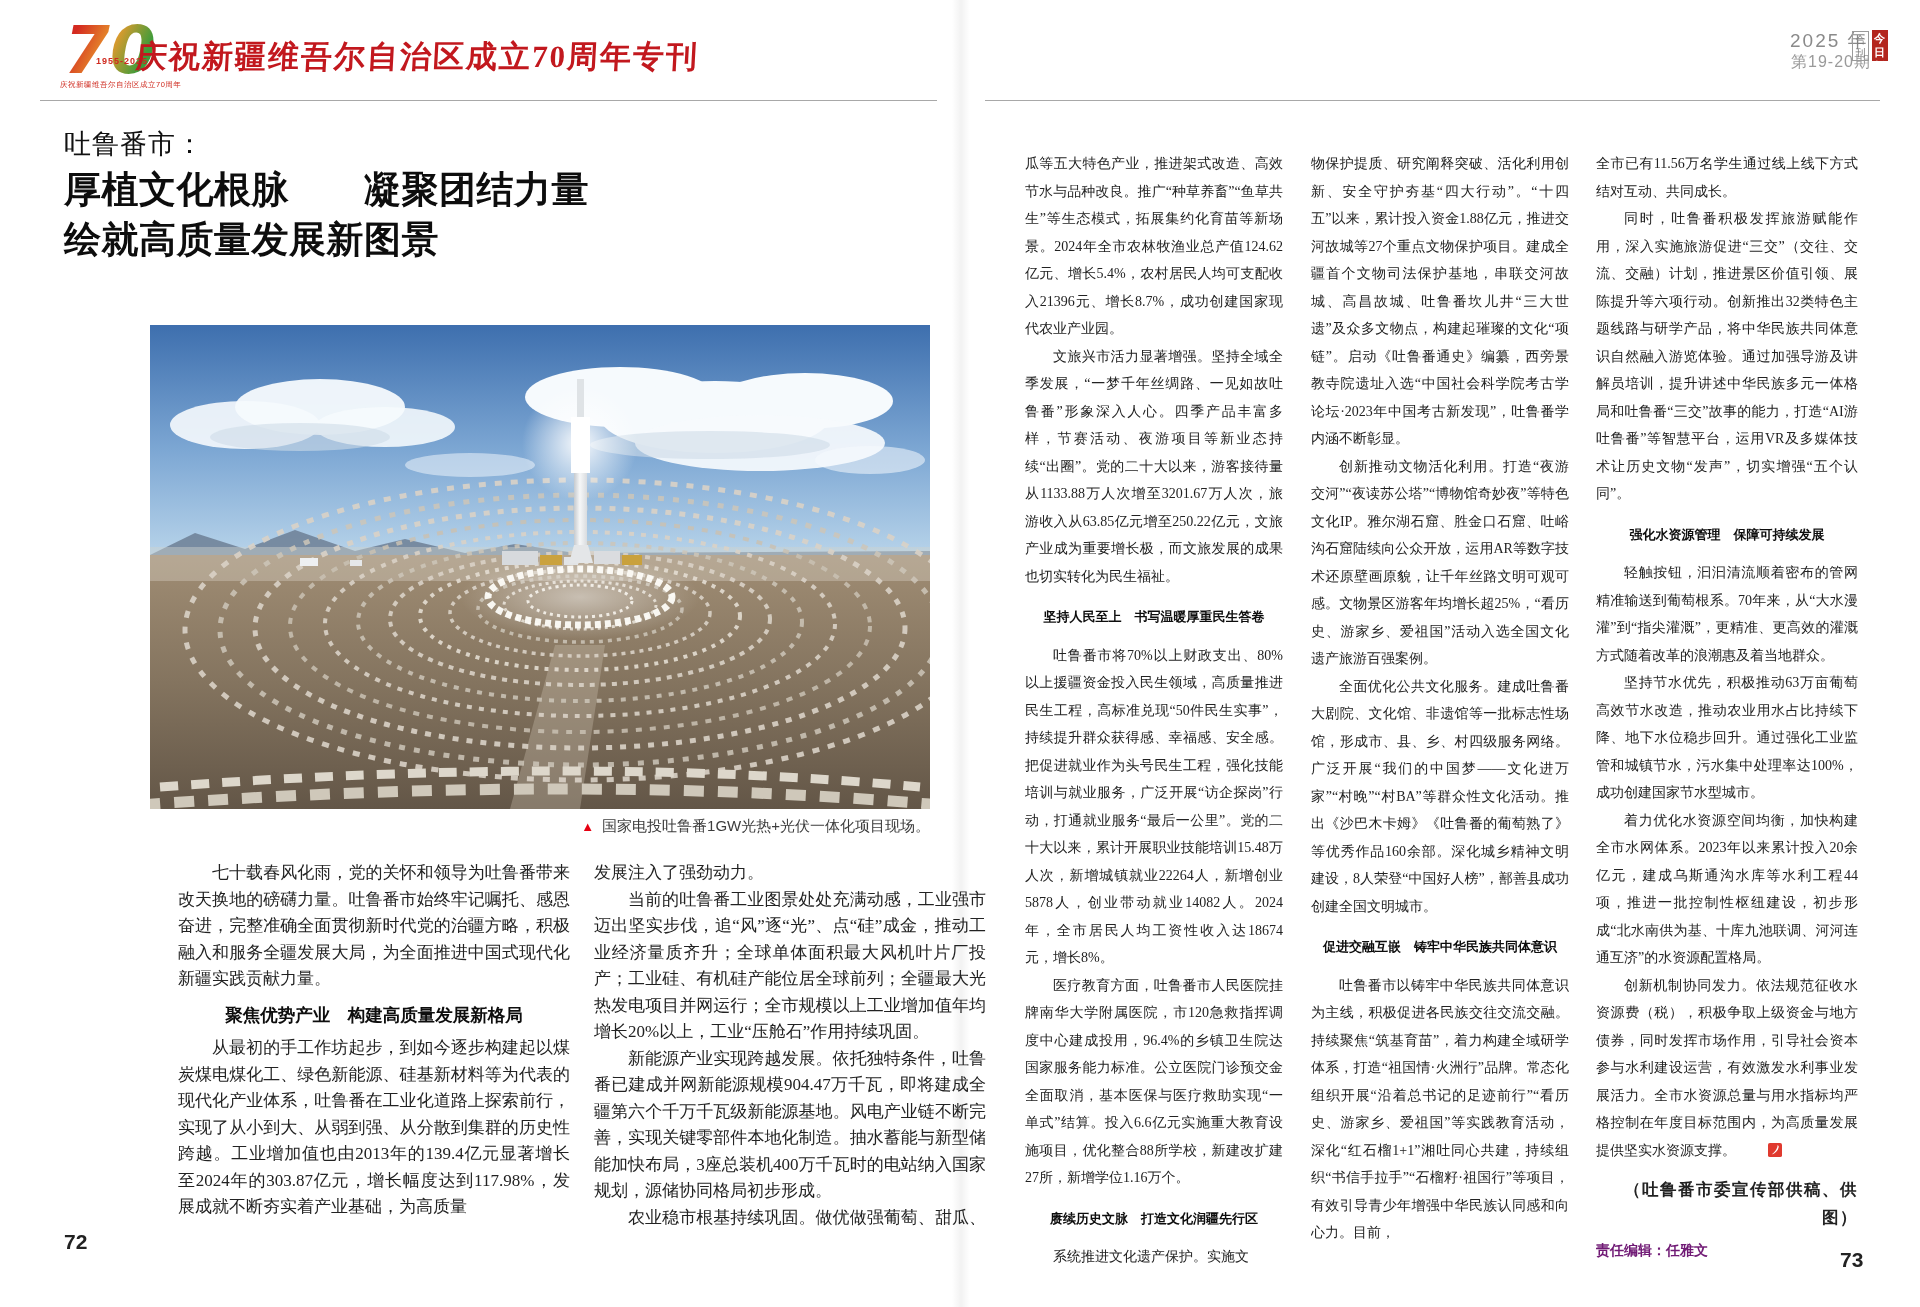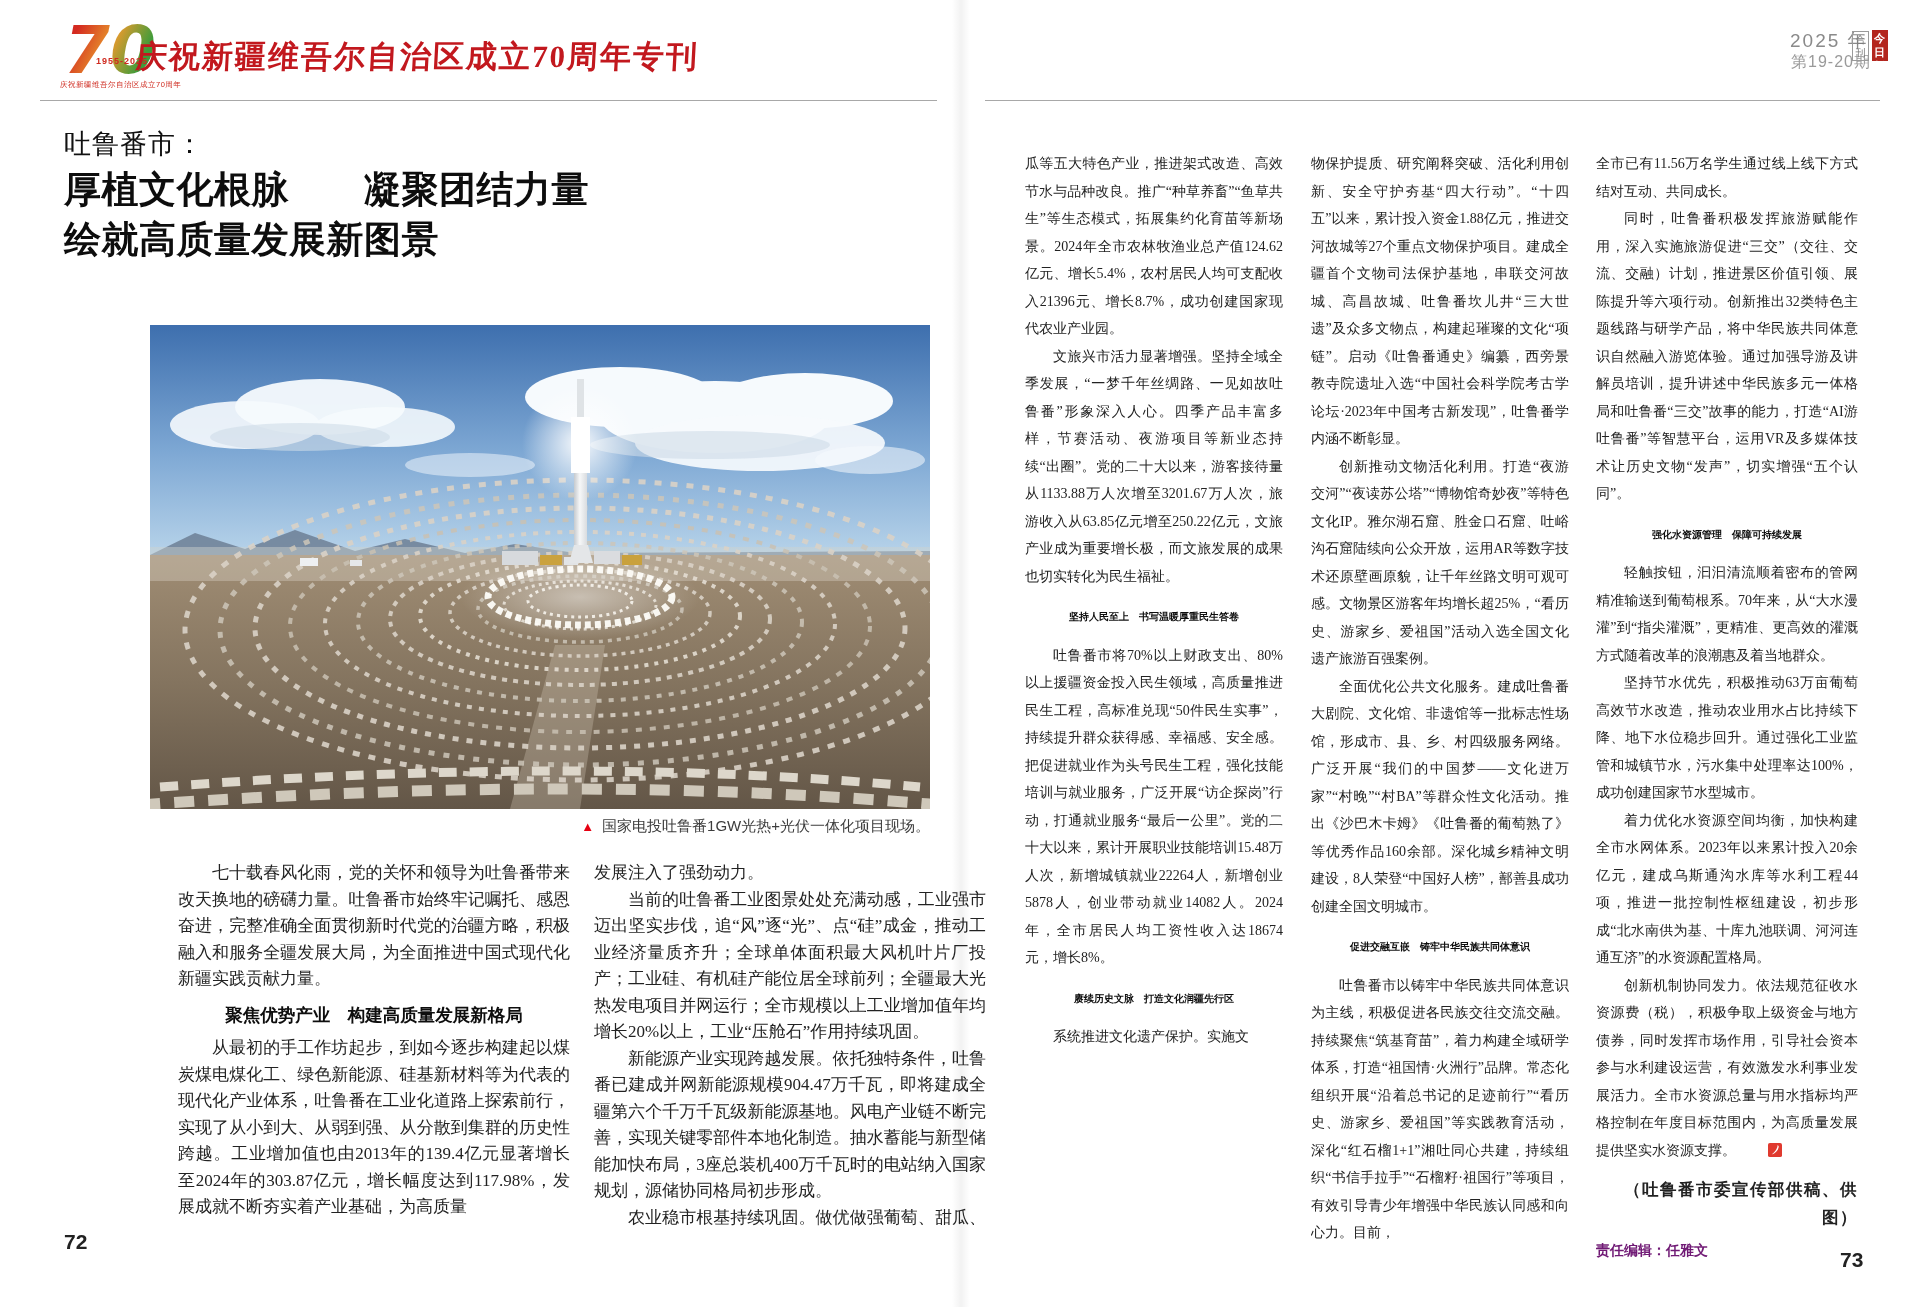--- a/index.html
+++ b/index.html
@@ -44,21 +44,21 @@
   
   .bodycol{text-align:justify;overflow:hidden;}
   .bodycol p{margin:0;}
   .bodycol p.ind{text-indent:2em;}
   .bodycol h4{font-family:"Liberation Sans","DejaVu Sans",sans-serif;color:#0d0d0d;
               text-align:center;font-weight:700;}
   .lp{font-size:17px;line-height:26.5px;width:392px;top:860px;height:376px;margin-left:38px;}
   .lp h4{font-size:17.5px;margin:9px 0 7px 0;}
   .c1{left:140px;} .c2{left:556px;}
   .rp{font-size:14px;line-height:27.5px;width:258px;top:150px;height:1116px;}
-  .rp h4{font-size:10px;margin:13px 0 11px 0;}
+  .rp h4{font-size:13px;margin:13px 0 11px 0;}
   .c3{left:1025px;} .c4{left:1311px;} .c5{left:1596px;width:262px;}
 
   .endmark{display:inline-block;vertical-align:-2px;margin-left:4px;}
   .credit{font-size:16.5px;font-weight:600;letter-spacing:1.5px;text-align:right;margin-top:10px !important;}
   .editor{font-family:"Liberation Sans","DejaVu Sans",sans-serif;font-size:14px;font-weight:700;
           text-align:left;margin-top:6px !important;color:#701a75;}
 
   .pagenum{font-family:"Liberation Sans","DejaVu Sans",sans-serif;font-size:21px;font-weight:700;color:#222;}
   .pn72{left:64px;top:1230px;} .pn73{left:1840px;top:1248px;}
 </style>
@@ -191,20 +191,21 @@
     <p class="ind">当前的吐鲁番工业图景处处充满动感，工业强市迈出坚实步伐，追“风”逐“光”、点“硅”成金，推动工业经济量质齐升；全球单体面积最大风机叶片厂投产；工业硅、有机硅产能位居全球前列；全疆最大光热发电项目并网运行；全市规模以上工业增加值年均增长20%以上，工业“压舱石”作用持续巩固。</p>
     <p class="ind">新能源产业实现跨越发展。依托独特条件，吐鲁番已建成并网新能源规模904.47万千瓦，即将建成全疆第六个千万千瓦级新能源基地。风电产业链不断完善，实现关键零部件本地化制造。抽水蓄能与新型储能加快布局，3座总装机400万千瓦时的电站纳入国家规划，源储协同格局初步形成。</p>
     <p class="ind">农业稳市根基持续巩固。做优做强葡萄、甜瓜、西</p>
   </div>
 
   <div class="abs bodycol rp c3">
     <p>瓜等五大特色产业，推进架式改造、高效节水与品种改良。推广“种草养畜”“鱼草共生”等生态模式，拓展集约化育苗等新场景。2024年全市农林牧渔业总产值124.62亿元、增长5.4%，农村居民人均可支配收入21396元、增长8.7%，成功创建国家现代农业产业园。</p>
     <p class="ind">文旅兴市活力显著增强。坚持全域全季发展，“一梦千年丝绸路、一见如故吐鲁番”形象深入人心。四季产品丰富多样，节赛活动、夜游项目等新业态持续“出圈”。党的二十大以来，游客接待量从1133.88万人次增至3201.67万人次，旅游收入从63.85亿元增至250.22亿元，文旅产业成为重要增长极，而文旅发展的成果也切实转化为民生福祉。</p>
     <h4>坚持人民至上　书写温暖厚重民生答卷</h4>
     <p class="ind">吐鲁番市将70%以上财政支出、80%以上援疆资金投入民生领域，高质量推进民生工程，高标准兑现“50件民生实事”，持续提升群众获得感、幸福感、安全感。把促进就业作为头号民生工程，强化技能培训与就业服务，广泛开展“访企探岗”行动，打通就业服务“最后一公里”。党的二十大以来，累计开展职业技能培训15.48万人次，新增城镇就业22264人，新增创业5878人，创业带动就业14082人。2024年，全市居民人均工资性收入达18674元，增长8%。</p>
+    <p class="ind">医疗教育方面，吐鲁番市人民医院挂牌南华大学附属医院，市120急救指挥调度中心建成投用，96.4%的乡镇卫生院达国家服务能力标准。公立医院门诊预交金全面取消，基本医保与医疗救助实现“一单式”结算。投入6.6亿元实施重大教育设施项目，优化整合88所学校，新建改扩建27所，新增学位1.16万个。</p>
     <h4>赓续历史文脉　打造文化润疆先行区</h4>
     <p class="ind">系统推进文化遗产保护。实施文</p>
   </div>
 
   <div class="abs bodycol rp c4">
     <p>物保护提质、研究阐释突破、活化利用创新、安全守护夯基“四大行动”。“十四五”以来，累计投入资金1.88亿元，推进交河故城等27个重点文物保护项目。建成全疆首个文物司法保护基地，串联交河故城、高昌故城、吐鲁番坎儿井“三大世遗”及众多文物点，构建起璀璨的文化“项链”。启动《吐鲁番通史》编纂，西旁景教寺院遗址入选“中国社会科学院考古学论坛·2023年中国考古新发现”，吐鲁番学内涵不断彰显。</p>
     <p class="ind">创新推动文物活化利用。打造“夜游交河”“夜读苏公塔”“博物馆奇妙夜”等特色文化IP。雅尔湖石窟、胜金口石窟、吐峪沟石窟陆续向公众开放，运用AR等数字技术还原壁画原貌，让千年丝路文明可观可感。文物景区游客年均增长超25%，“看历史、游家乡、爱祖国”活动入选全国文化遗产旅游百强案例。</p>
     <p class="ind">全面优化公共文化服务。建成吐鲁番大剧院、文化馆、非遗馆等一批标志性场馆，形成市、县、乡、村四级服务网络。广泛开展“我们的中国梦——文化进万家”“村晚”“村BA”等群众性文化活动。推出《沙巴木卡姆》《吐鲁番的葡萄熟了》等优秀作品160余部。深化城乡精神文明建设，8人荣登“中国好人榜”，鄯善县成功创建全国文明城市。</p>
     <h4>促进交融互嵌　铸牢中华民族共同体意识</h4>
     <p class="ind">吐鲁番市以铸牢中华民族共同体意识为主线，积极促进各民族交往交流交融。持续聚焦“筑基育苗”，着力构建全域研学体系，打造“祖国情·火洲行”品牌。常态化组织开展“沿着总书记的足迹前行”“看历史、游家乡、爱祖国”等实践教育活动，深化“红石榴1+1”湘吐同心共建，持续组织“书信手拉手”“石榴籽·祖国行”等项目，有效引导青少年增强中华民族认同感和向心力。目前，</p>

